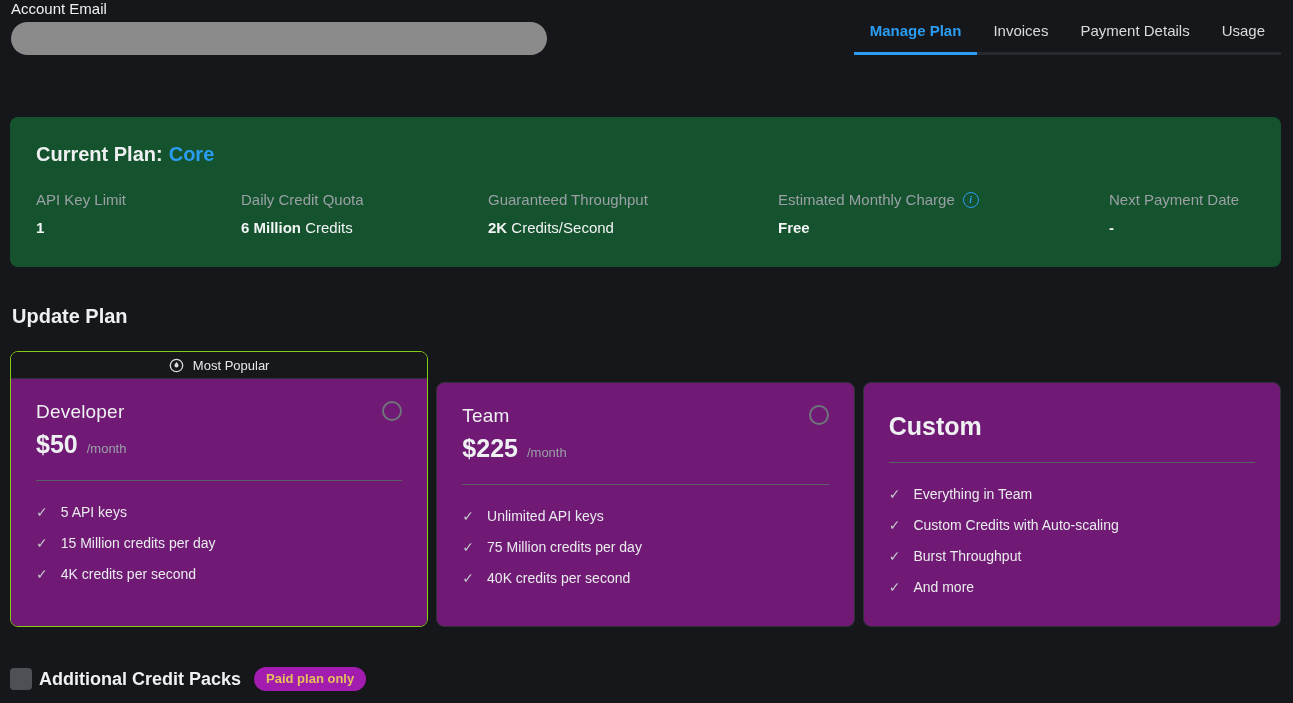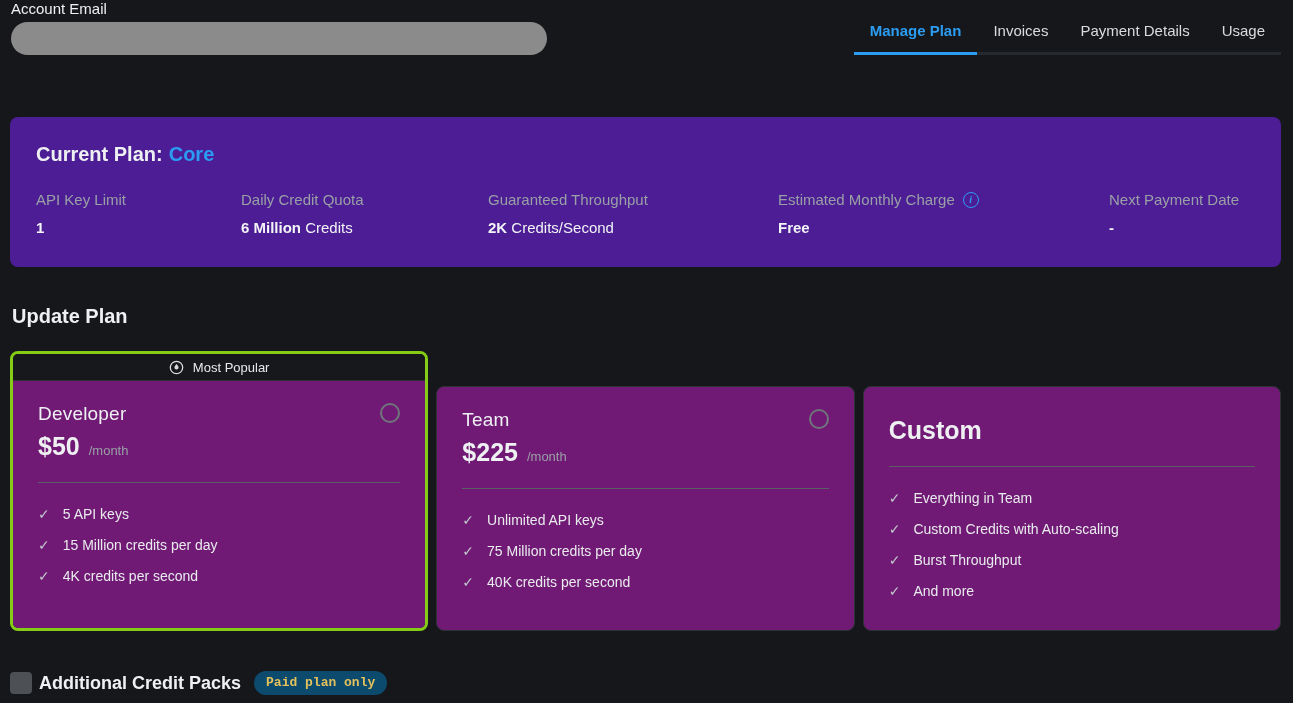--- a/index.html
+++ b/index.html
@@ -24,21 +24,21 @@
   .tabs { display: flex; align-items: flex-end; margin-top: 22px; border-bottom: 3px solid #26292d; align-self: flex-start; }
   .tab {
     padding: 0 16px 13px; font-size: 15px; color: #d9dcde;
     border-bottom: 3px solid transparent; margin-bottom: -3px;
     cursor: pointer; white-space: nowrap;
   }
   .tab.active { color: #2b9cf2; font-weight: 700; border-bottom-color: #2b9cf2; }
 
   
   .current-card {
-    margin-top: 62px; background: #4c1d95; border-radius: 8px;
+    margin-top: 62px; background: #14532d; border-radius: 8px;
     padding: 26px 26px 32px; height: 150px;
   }
   .cp-title { font-size: 20px; font-weight: 700; }
   .cp-title .plan-name { color: #2b9cf2; margin-left: 6px; }
   .cp-stats { display: flex; margin-top: 25px; }
   .stat { flex: 0 0 auto; }
   .stat-1 { width: 205px; } .stat-2 { width: 247px; } .stat-3 { width: 290px; } .stat-4 { width: 331px; }
   .stat-label { font-size: 15px; color: #9aa0a6; display: flex; align-items: center; gap: 8px; }
   .stat-value { font-size: 15px; margin-top: 11px; color: #f2f4f6; }
   .stat-value .v-bold { font-weight: 700; }
@@ -46,21 +46,21 @@
     width: 16px; height: 16px; border: 1.5px solid #2b9cf2; border-radius: 50%;
     color: #2b9cf2; font-size: 10px; font-style: italic; font-weight: 700;
     display: inline-flex; align-items: center; justify-content: center; cursor: pointer;
     font-family: "Liberation Serif", serif;
   }
 
   
   .update-heading { margin: 38px 0 0 2px; font-size: 20px; font-weight: 700; }
   .plans-row { display: flex; gap: 8px; margin-top: 23px; align-items: flex-end; }
   .plan-col { flex: 1 1 0; }
-  .dev-wrap { border: 3px solid #84cc16; border-radius: 8px; overflow: hidden; }
+  .dev-wrap { border: 1px solid #84cc16; border-radius: 8px; overflow: hidden; }
   .popular-banner {
     background: #17181b; height: 27px; border-bottom: 1px solid #2e3237;
     display: flex; align-items: center; justify-content: center; gap: 9px;
     font-size: 13px; color: #e6e9eb;
   }
   .flame-icon { width: 15px; height: 15px; display: inline-block; }
   .plan-card {
     background: #701a75; border: 1px solid #2e3237; border-radius: 8px;
     padding: 22px 25px; height: 245px; cursor: pointer;
   }
@@ -77,22 +77,22 @@
   .plan-divider { border: none; border-top: 1px solid #595f64; margin-top: 21px; }
   .features { list-style: none; margin-top: 23px; }
   .feature { display: flex; align-items: center; gap: 13px; margin-bottom: 15px; font-size: 14px; color: #e9ebed; }
   .check { color: #c3c8cd; font-size: 14px; }
 
   
   .packs-row { margin-top: 40px; display: flex; align-items: center; }
   .packs-checkbox { width: 22px; height: 22px; border-radius: 4px; background: #4d5054; border: none; cursor: pointer; }
   .packs-label { margin-left: 7px; font-size: 18px; font-weight: 700; }
   .packs-badge {
-    margin-left: 13px; background: #0c4a6e; color: #e4c15a;
-    font-size: 13px; font-weight: 700; padding: 4px 12px 5px; border-radius: 12px; font-family: Liberation Mono, monospace;
+    margin-left: 13px; background: #a21caf; color: #e4c15a;
+    font-size: 13px; font-weight: 700; padding: 4px 12px 5px; border-radius: 12px;
   }
 </style>
 </head>
 <body>
 
 <div class="page">
 
   <div class="topbar">
     <div class="email-block">
       <span class="email-label">Account Email</span>

